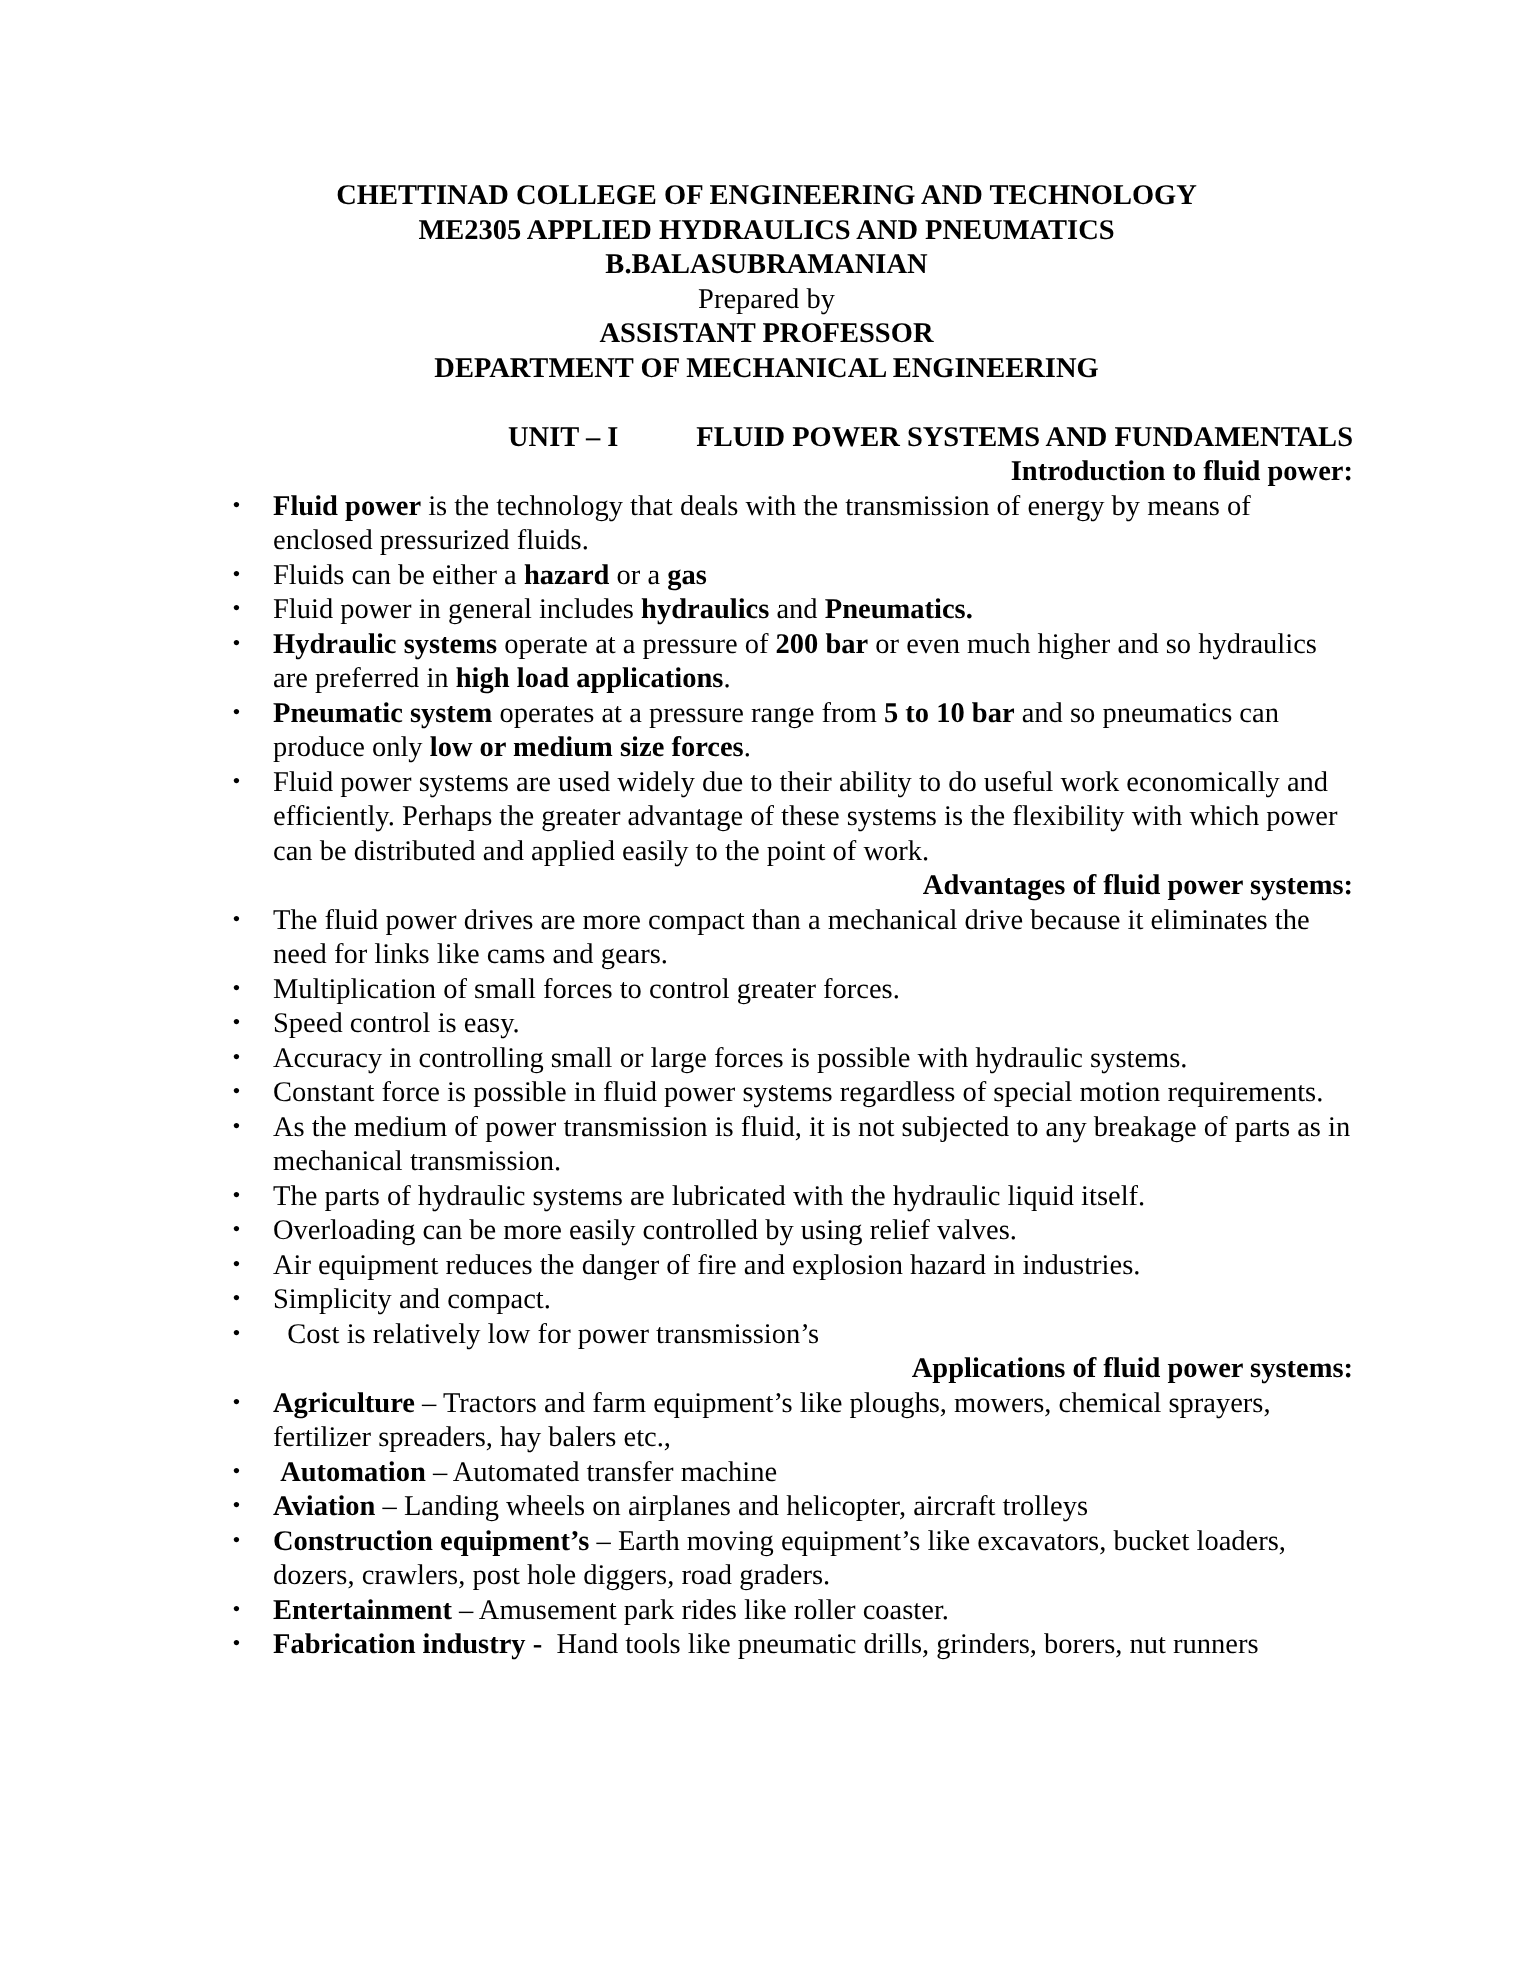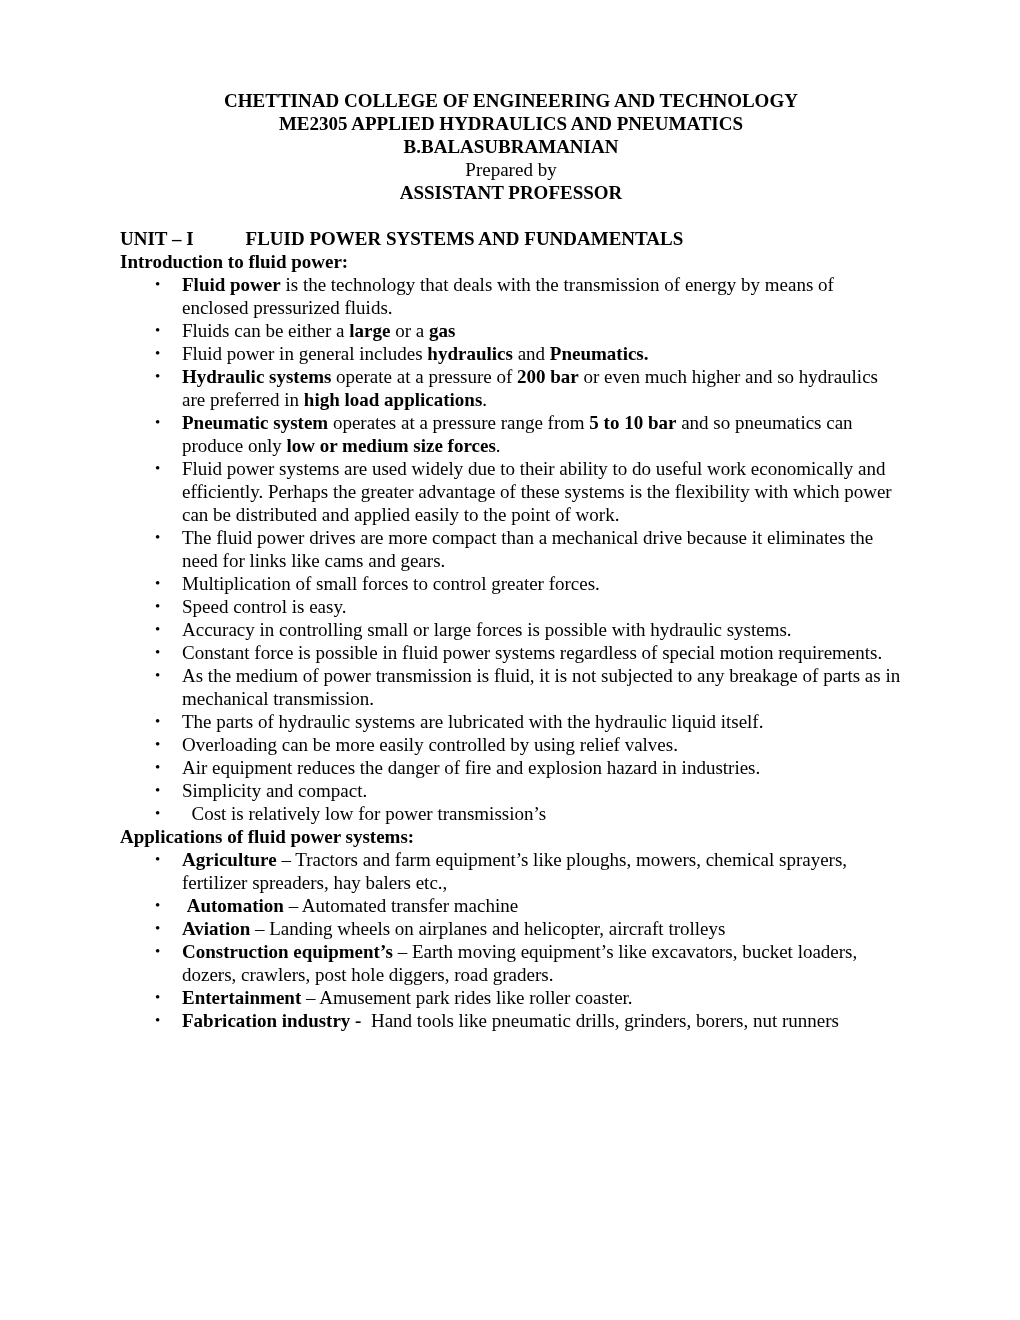--- a/index.html
+++ b/index.html
@@ -9,25 +9,25 @@
     height: 1320px;
     overflow: hidden;
     color: #000000;
     font-family: "Liberation Serif", "DejaVu Serif", serif;
     font-size: 19px;
     line-height: 23px;
   }
   .page {
     width: 1020px;
     height: 1320px;
-    padding: 89px 118px 0 120px;
+    padding: 119px 118px 0 120px;
     background: #ffffff;
     border-radius: 22px;
   }
-  .line { min-height: 23px; }
+  .line { min-height: 23px; text-align: right; }
   .center { text-align: center; }
   .bold { font-weight: bold; }
   .heading { font-weight: bold; }
   .unit { font-weight: bold; }
   .tab { display: inline-block; width: 52px; }
   .spacer { height: 23px; }
   .bullet { display: flex; margin-left: 35px; }
   .bullet .marker {
     flex: 0 0 27px;
     width: 27px;
@@ -43,47 +43,49 @@
 </head>
 <body>
 
 <div class="page">
   <div>
       <div class="line center bold">CHETTINAD COLLEGE OF ENGINEERING AND TECHNOLOGY</div>
       <div class="line center bold">ME2305 APPLIED HYDRAULICS AND PNEUMATICS</div>
       <div class="line center bold">B.BALASUBRAMANIAN</div>
       <div class="line center">Prepared by</div>
       <div class="line center bold">ASSISTANT PROFESSOR</div>
+      <div class="line center bold">DEPARTMENT OF MECHANICAL ENGINEERING</div>
       <div class="spacer"></div>
       <div class="line unit"><span>UNIT – I</span><span class="tab"></span><span>FLUID POWER SYSTEMS AND FUNDAMENTALS</span></div>
       <div class="line heading">Introduction to fluid power:</div>
       <div class="bullet">
         <span class="marker">•</span>
         <span class="btext"><b>Fluid power</b><span> is the technology that deals with the transmission of energy by means of enclosed pressurized fluids.</span></span>
       </div>
       <div class="bullet">
         <span class="marker">•</span>
-        <span class="btext"><span>Fluids can be either a </span><b>large</b><span> or a </span><b>gas</b></span>
+        <span class="btext"><span>Fluids can be either a </span><b>hazard</b><span> or a </span><b>gas</b></span>
       </div>
       <div class="bullet">
         <span class="marker">•</span>
         <span class="btext"><span>Fluid power in general includes </span><b>hydraulics</b><span> and </span><b>Pneumatics.</b></span>
       </div>
       <div class="bullet">
         <span class="marker">•</span>
         <span class="btext"><b>Hydraulic systems</b><span> operate at a pressure of </span><b>200 bar</b><span> or even much higher and so hydraulics are preferred in </span><b>high load applications</b><span>.</span></span>
       </div>
       <div class="bullet">
         <span class="marker">•</span>
         <span class="btext"><b>Pneumatic system</b><span> operates at a pressure range from </span><b>5 to 10 bar</b><span> and so pneumatics can produce only </span><b>low or medium size forces</b><span>.</span></span>
       </div>
       <div class="bullet">
         <span class="marker">•</span>
         <span class="btext"><span>Fluid power systems are used widely due to their ability to do useful work economically and efficiently. Perhaps the greater advantage of these systems is the flexibility with which power can be distributed and applied easily to the point of work.</span></span>
       </div>
+      <div class="line heading">Advantages of fluid power systems:</div>
       <div class="bullet">
         <span class="marker">•</span>
         <span class="btext"><span>The fluid power drives are more compact than a mechanical drive because it eliminates the need for links like cams and gears.</span></span>
       </div>
       <div class="bullet">
         <span class="marker">•</span>
         <span class="btext"><span>Multiplication of small forces to control greater forces.</span></span>
       </div>
       <div class="bullet">
         <span class="marker">•</span>

